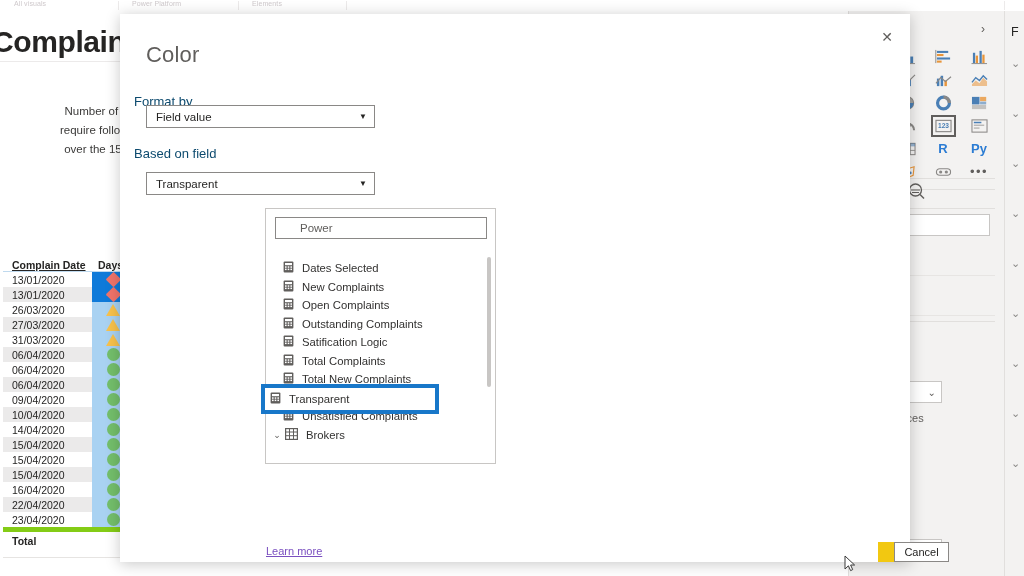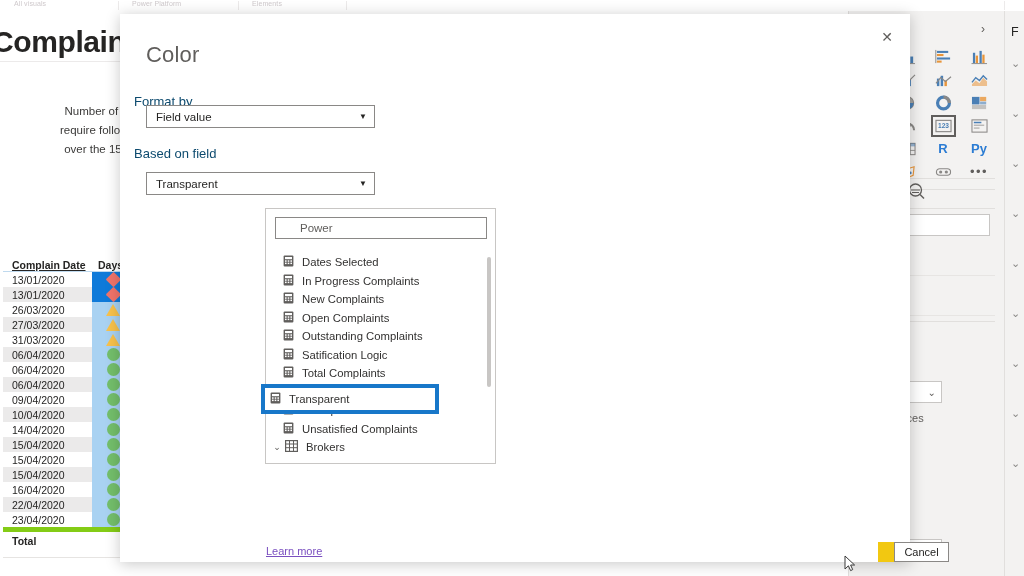--- a/index.html
+++ b/index.html
@@ -215,21 +215,21 @@
     position: absolute; left: 145px; top: 194px; width: 231px; height: 256px;
     background: #ffffff; border: 1px solid #c8c6c4; box-sizing: border-box;
   }
   .dd-search {
     position: absolute; left: 9px; top: 8px; width: 212px; height: 22px;
     border: 1px solid #8a8886; box-sizing: border-box;
     display: flex; align-items: center; padding-left: 24px;
     font-size: 11.5px; color: #605e5c; background: #ffffff;
   }
   .dd-list {
-    position: absolute; left: 1px; top: 44px; width: 228px; height: 215px; overflow: hidden;
+    position: absolute; left: 1px; top: 50px; width: 228px; height: 215px; overflow: hidden;
   }
   .dd-item {
     display: flex; align-items: center; height: 18.5px;
     padding-left: 16px; font-size: 11.3px; color: #323130; white-space: nowrap;
   }
   .dd-item .fld-icon { margin-right: 8px; }
   .dd-item.group { padding-left: 4px; }
   .dd-item.group .chev {
     width: 12px; font-size: 9px; color: #605e5c; margin-right: 2px; text-align: center;
   }
@@ -695,33 +695,20 @@
             <span class="fld-icon"><svg width="11" height="12" viewBox="0 0 11 12">
   <rect x="0.6" y="0.6" width="9.8" height="10.8" rx="1" fill="#605e5c"></rect>
   <rect x="2" y="2" width="7" height="2.2" fill="#ffffff"></rect>
   <rect x="2" y="5.3" width="1.6" height="1.5" fill="#ffffff"></rect>
   <rect x="4.7" y="5.3" width="1.6" height="1.5" fill="#ffffff"></rect>
   <rect x="7.4" y="5.3" width="1.6" height="1.5" fill="#ffffff"></rect>
   <rect x="2" y="7.6" width="1.6" height="1.5" fill="#ffffff"></rect>
   <rect x="4.7" y="7.6" width="1.6" height="1.5" fill="#ffffff"></rect>
   <rect x="7.4" y="7.6" width="1.6" height="1.5" fill="#ffffff"></rect>
               </svg></span>
-            <span>In Progress Complaints</span>
-          </div>
-          <div class="dd-item">
-            <span class="fld-icon"><svg width="11" height="12" viewBox="0 0 11 12">
-  <rect x="0.6" y="0.6" width="9.8" height="10.8" rx="1" fill="#605e5c"></rect>
-  <rect x="2" y="2" width="7" height="2.2" fill="#ffffff"></rect>
-  <rect x="2" y="5.3" width="1.6" height="1.5" fill="#ffffff"></rect>
-  <rect x="4.7" y="5.3" width="1.6" height="1.5" fill="#ffffff"></rect>
-  <rect x="7.4" y="5.3" width="1.6" height="1.5" fill="#ffffff"></rect>
-  <rect x="2" y="7.6" width="1.6" height="1.5" fill="#ffffff"></rect>
-  <rect x="4.7" y="7.6" width="1.6" height="1.5" fill="#ffffff"></rect>
-  <rect x="7.4" y="7.6" width="1.6" height="1.5" fill="#ffffff"></rect>
-              </svg></span>
             <span>New Complaints</span>
           </div>
           <div class="dd-item">
             <span class="fld-icon"><svg width="11" height="12" viewBox="0 0 11 12">
   <rect x="0.6" y="0.6" width="9.8" height="10.8" rx="1" fill="#605e5c"></rect>
   <rect x="2" y="2" width="7" height="2.2" fill="#ffffff"></rect>
   <rect x="2" y="5.3" width="1.6" height="1.5" fill="#ffffff"></rect>
   <rect x="4.7" y="5.3" width="1.6" height="1.5" fill="#ffffff"></rect>
   <rect x="7.4" y="5.3" width="1.6" height="1.5" fill="#ffffff"></rect>
   <rect x="2" y="7.6" width="1.6" height="1.5" fill="#ffffff"></rect>

